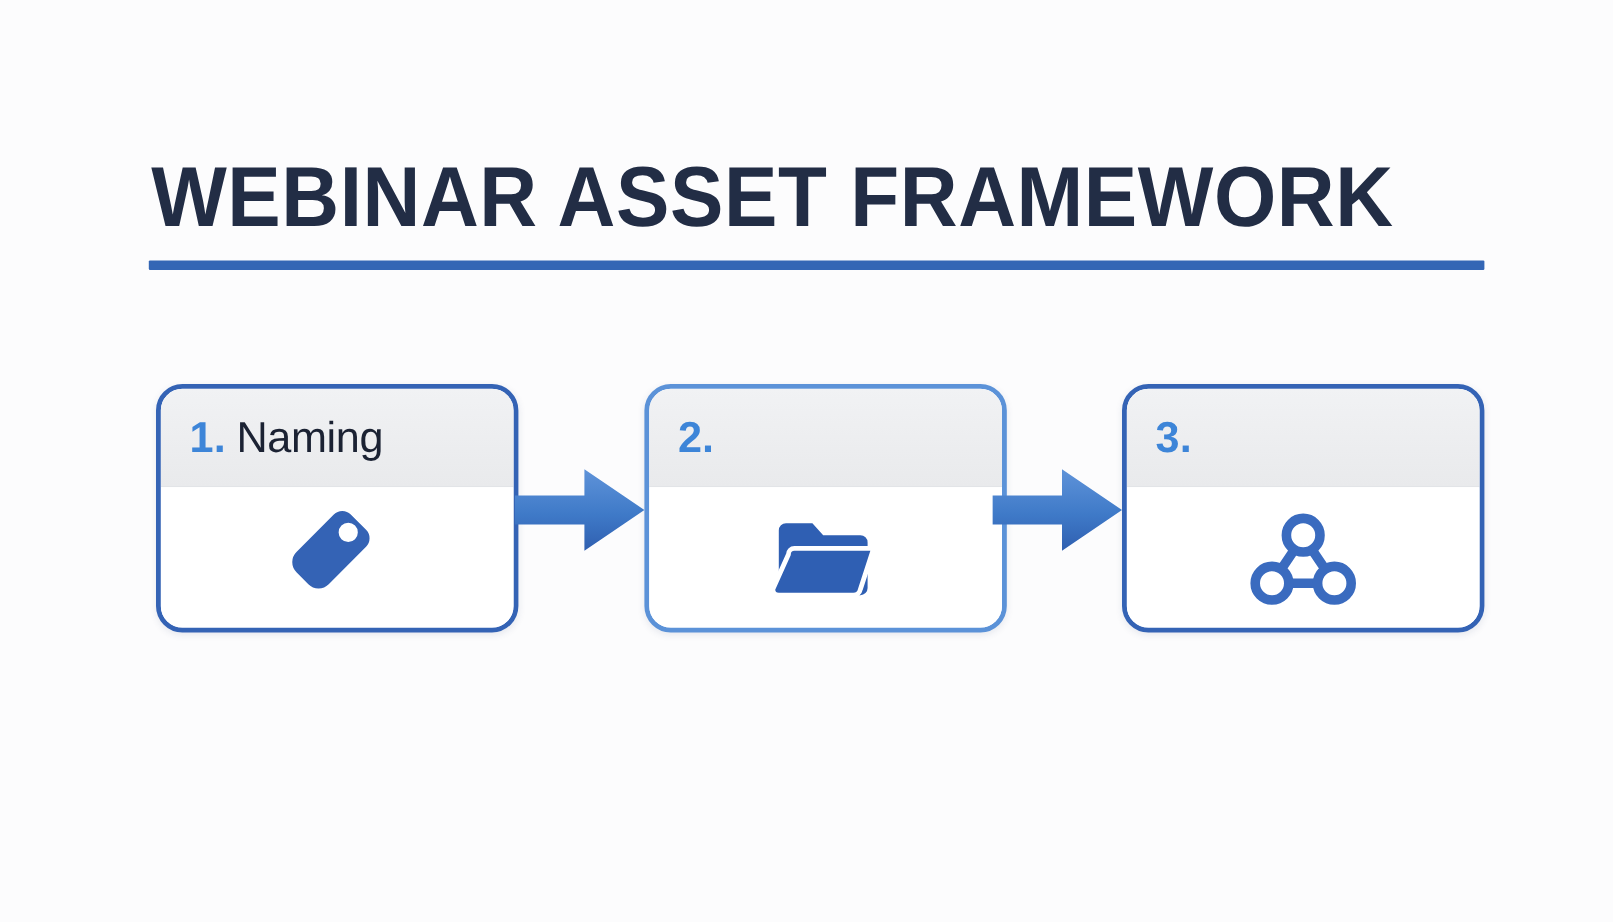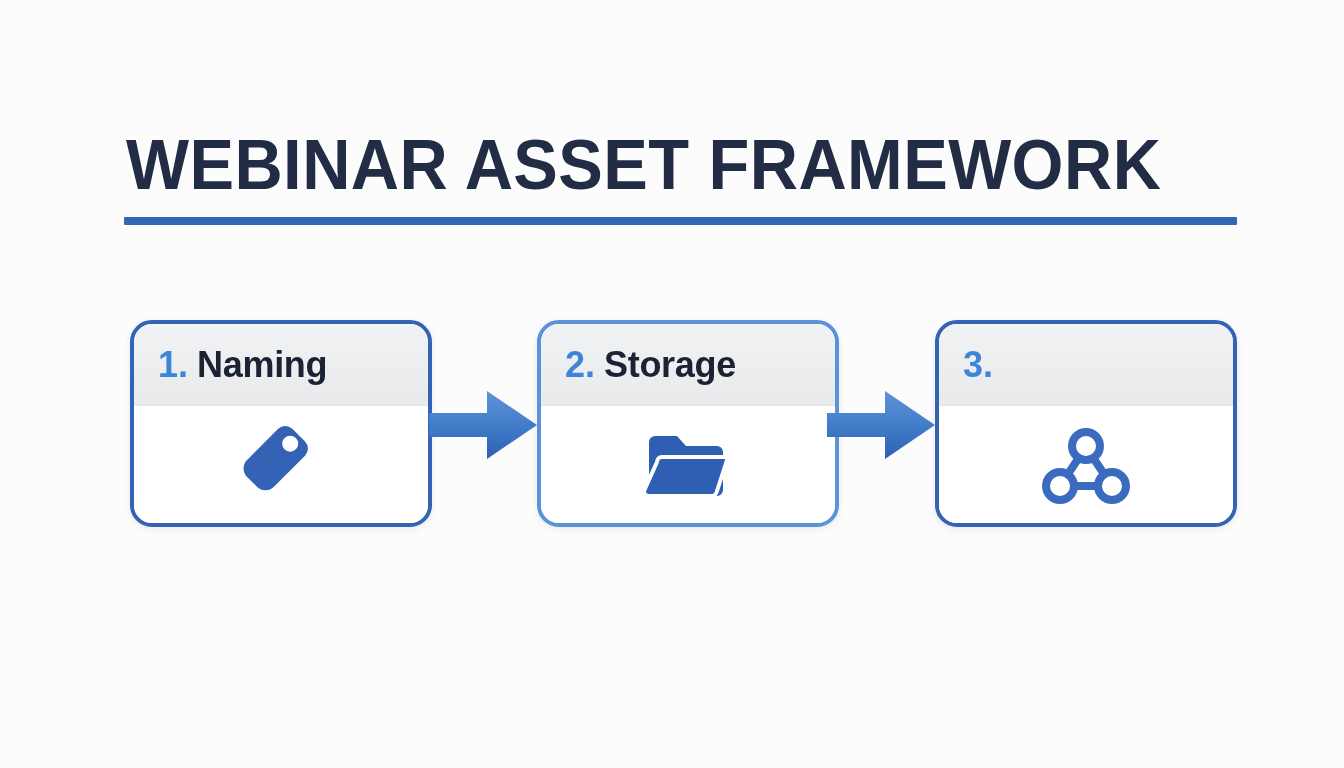--- a/index.html
+++ b/index.html
@@ -80,21 +80,21 @@
   }
   .card-step {
     font-size: 36px;
     font-weight: 700;
     color: #3d85d8;
     margin-right: 9px;
     line-height: 1;
   }
   .card-label {
     font-size: 36px;
-    font-weight: 700;
+    font-weight: 400;
     color: #1b2233;
     line-height: 1;
     letter-spacing: -0.3px;
   }
 
   .card-body {
     height: 121px;
     display: flex;
     align-items: center;
     justify-content: center;
@@ -147,21 +147,20 @@
           <stop offset="100%" stop-color="#2f5fb0"></stop>
         </linearGradient>
       </defs>
       <path d="M0 30 L58 30 L58 8 L108 42 L58 76 L58 54 L0 54 Z" fill="url(#arrowGrad1)"></path>
     </svg>
   </div>
 
   <div class="card card-2 light-border">
     <div class="card-header">
       <span class="card-step">2.</span>
-      <span class="card-label">Storage</span>
     </div>
     <div class="card-body">
       <span>
         <svg width="90" height="78" viewBox="0 0 90 78">
           <path d="M6 14 a6 6 0 0 1 6 -6 h22 l9 10 h31 a6 6 0 0 1 6 6 v38 a6 6 0 0 1 -6 6 h-62 a6 6 0 0 1 -6 -6 z" fill="#2f5fb3"></path>
           <path d="M14 34 a5 5 0 0 1 5 -5 h66 l-11 34 a6 6 0 0 1 -6 5 h-62 a5 5 0 0 1 -5 -5 z" fill="#2f5fb3" stroke="#ffffff" stroke-width="4" stroke-linejoin="round"></path>
         </svg>
       </span>
     </div>
   </div>

